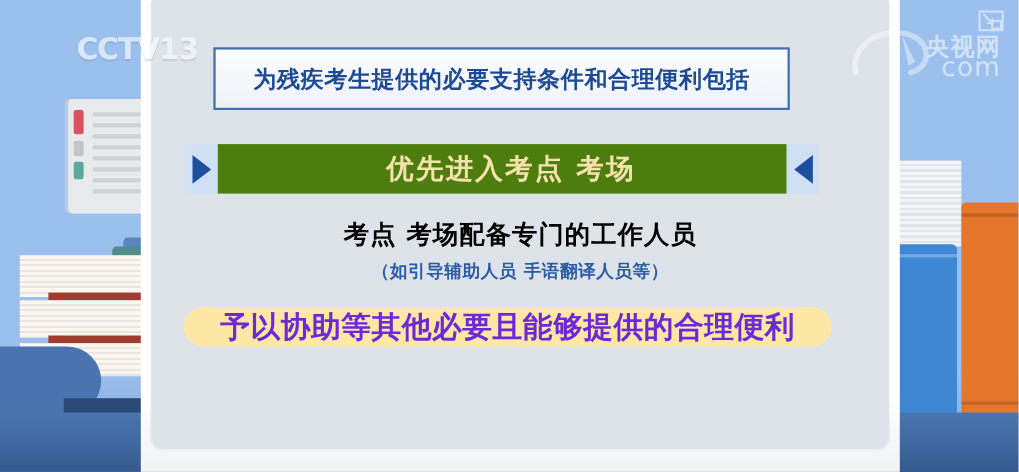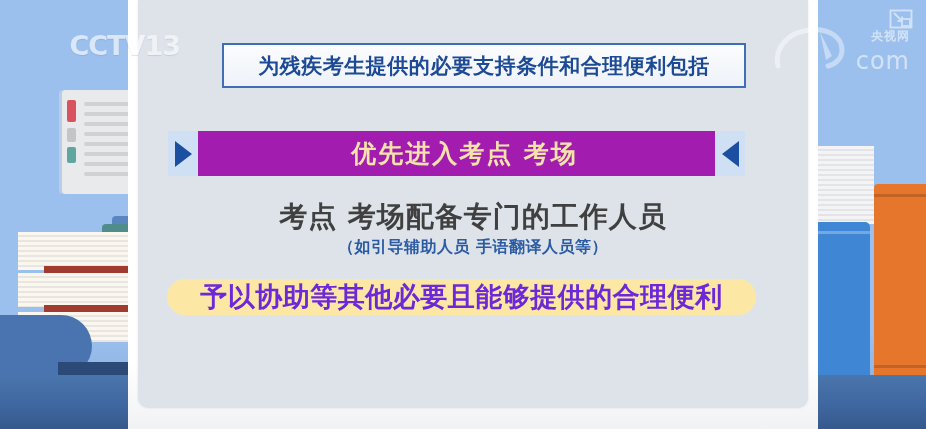--- a/index.html
+++ b/index.html
@@ -144,21 +144,21 @@
   .cctv-net {
     position: absolute;
     right: 12px; top: 26px;
     width: 160px; height: 48px;
     opacity: .55;
     pointer-events: none;
     user-select: none;
   }
   .cctv-net .cn {
     position:absolute; right: 4px; top: 2px;
-    font-size: 12px; font-weight: bold; color:#ffffff; letter-spacing:1px;
+    font-size: 22px; font-weight: bold; color:#ffffff; letter-spacing:1px;
   }
   .cctv-net .com {
     position:absolute; right: 4px; top: 21px;
     font-size: 24px; color:#ffffff; letter-spacing:1px;
     font-family:"DejaVu Sans", sans-serif;
   }
   .cctv-net .swoosh {
     position:absolute; left: 14px; top: 0px;
     width: 88px; height: 44px;
   }
@@ -182,22 +182,22 @@
     left: 138px; top: 0px;
     width: 670px; height: 407px;
     background: #dee3ea;
     border-radius: 0 0 10px 10px;
     box-shadow: 0 1px 2px rgba(120,140,170,.25);
   }
 
   
   .title-box {
     position: absolute;
-    left: 222px; top: 43px;
-    width: 524px; height: 45px;
+    left: 194px; top: 43px;
+    width: 524px; height: 57px;
     box-sizing: border-box;
     background: linear-gradient(180deg,#fbfcfe 0%, #eef2f8 100%);
     border: 2px solid #3f6eb5;
     display: flex;
     align-items: center;
     justify-content: center;
   }
   .title-box .t {
     font-size: 21px;
     font-weight: bold;
@@ -231,43 +231,43 @@
     border-left: 17px solid #1d4fa0;
   }
   .tri-left {
     border-top: 13px solid transparent;
     border-bottom: 13px solid transparent;
     border-right: 17px solid #1d4fa0;
   }
   .banner-bar {
     flex: 1 1 auto;
     align-self: stretch;
-    background: #a21caf;
+    background: #4d7c0f;
     display: flex;
     align-items: center;
     justify-content: center;
     padding-left: 16px;
   }
   .banner-bar .t {
     font-size: 25px;
     font-weight: bold;
     color: #f6e3ac;
     letter-spacing: 2px;
     white-space: nowrap;
   }
 
   
   .line-1 {
     position: absolute;
     left: 138px; top: 198px;
     width: 670px;
     text-align: center;
-    font-size: 28px;
-    font-weight: bold;
-    color: #404040;
+    font-size: 23px;
+    font-weight: bold;
+    color: #000000;
     letter-spacing: 1px;
   }
   .line-2 {
     position: absolute;
     left: 138px; top: 237px;
     width: 670px;
     text-align: center;
     font-size: 16px;
     font-weight: bold;
     color: #2a5ba3;

